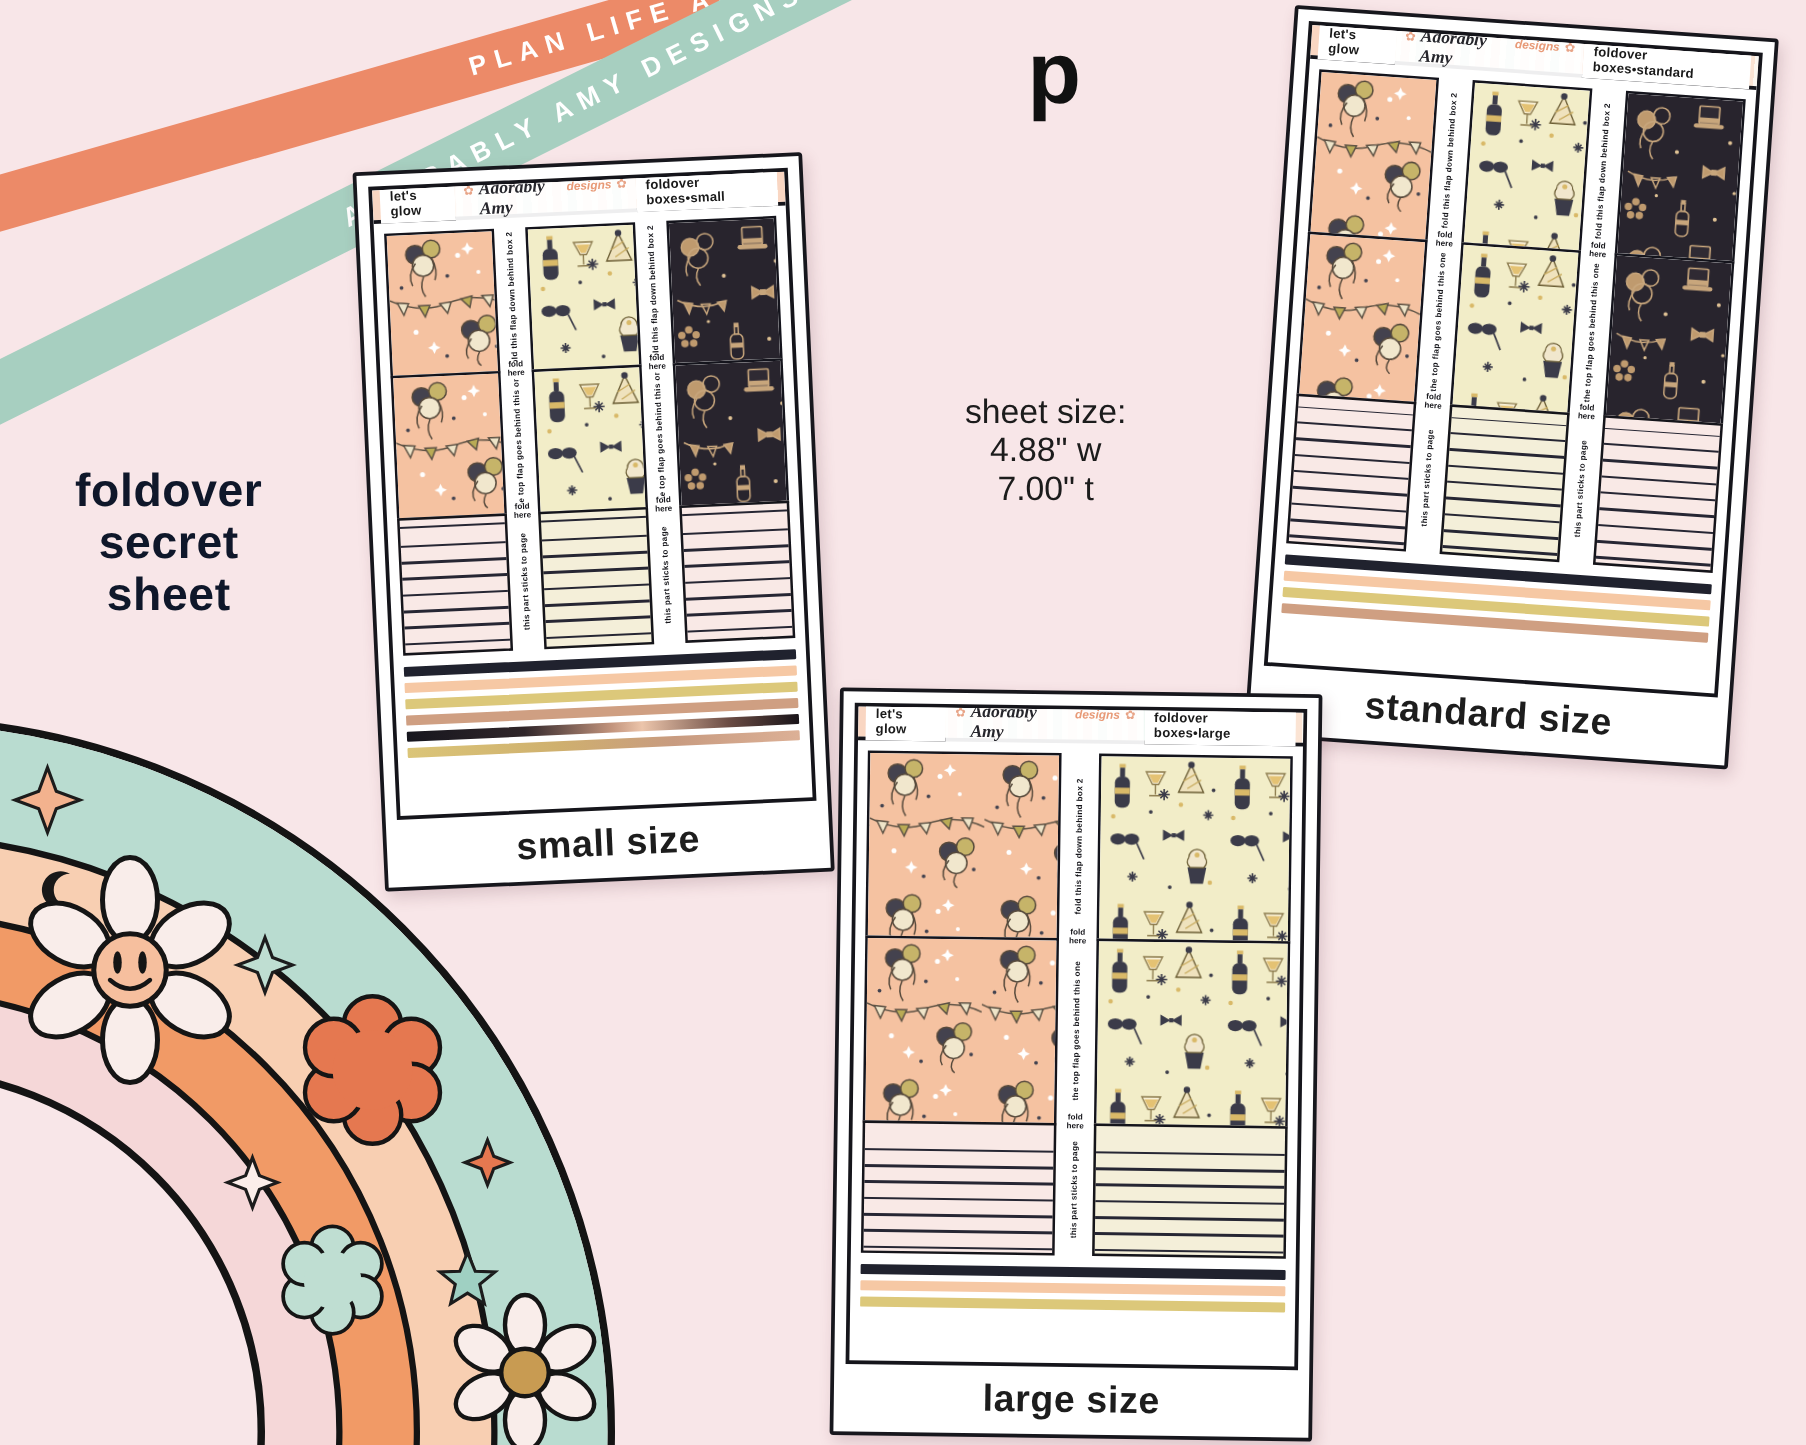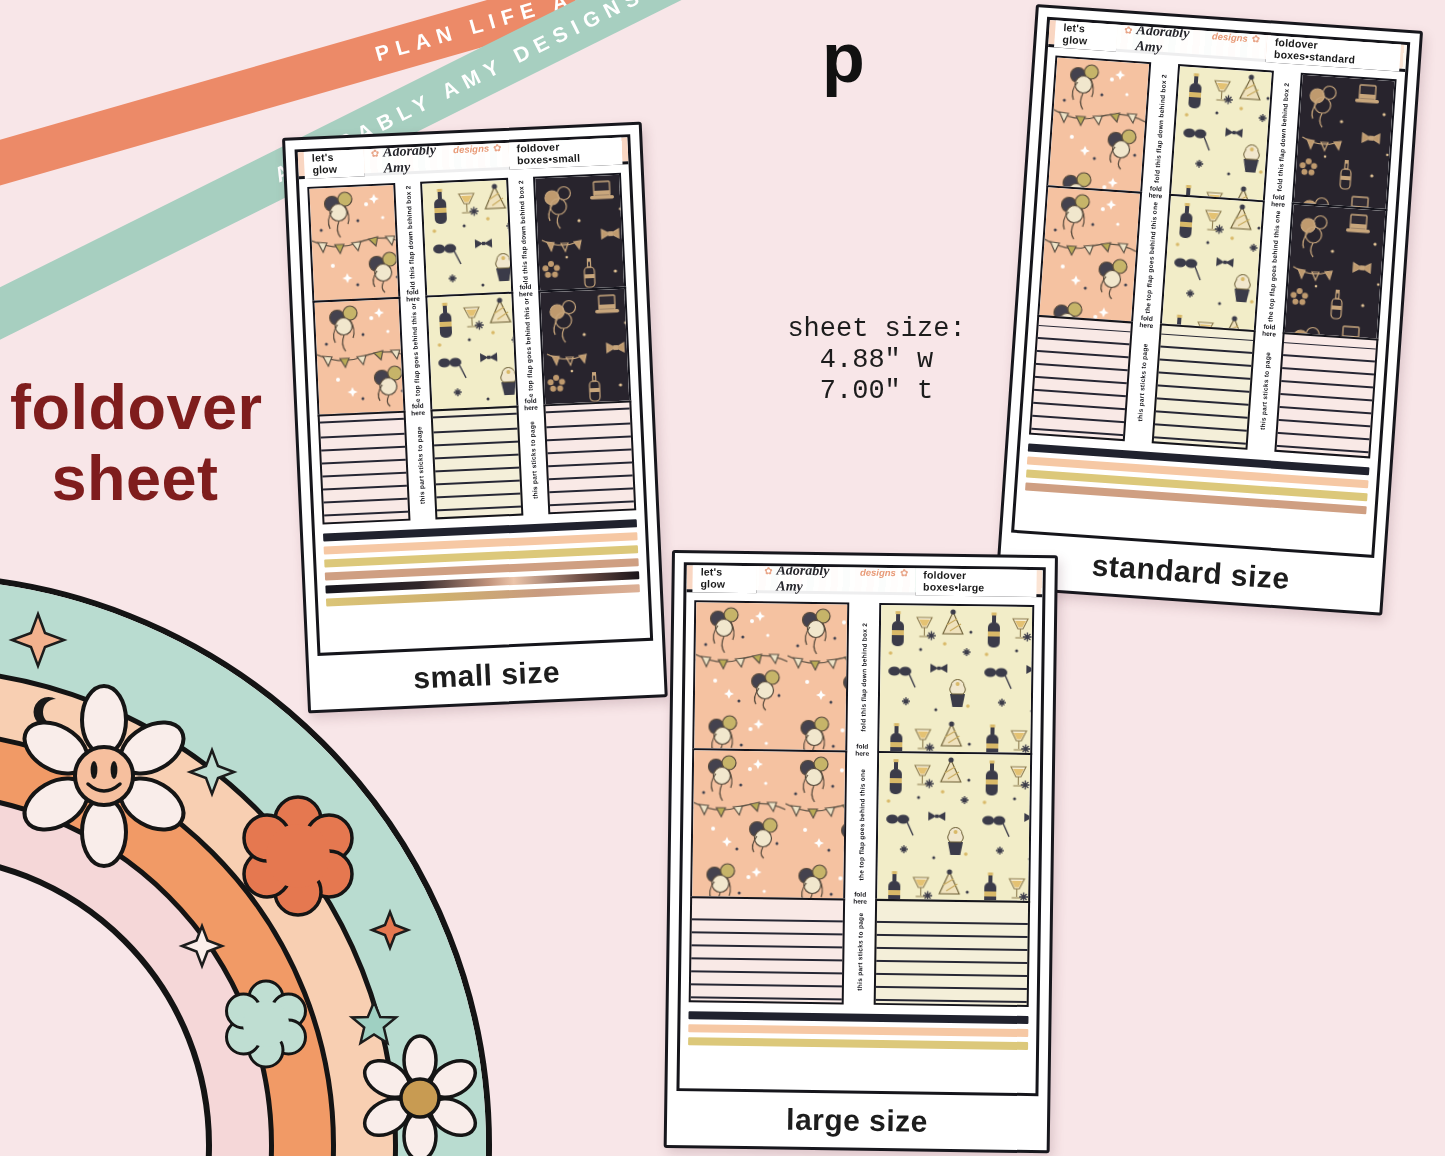--- a/index.html
+++ b/index.html
@@ -10,24 +10,24 @@
   
   .ribbon { position:absolute; white-space:nowrap; overflow:hidden; color:#fff; font-weight:700;
             letter-spacing:7px; font-size:21px; text-align:center; transform-origin:0 50%; z-index:1; }
   .ribbon-orange { left:-40px; top:152px; width:1650px; height:44px; line-height:44px;
                    background:#ec8a68; transform:rotate(-16deg); }
   .ribbon-teal { left:-40px; top:310px; width:1650px; height:47px; line-height:47px;
                  background:#a7cfc0; transform:rotate(-26.5deg); }
 
   
   .side-title { position:absolute; left:10px; top:372px; width:250px; text-align:center; z-index:5;
-                font-size:63px; font-weight:700; color:#7f1d1d; line-height:1.12; letter-spacing:0.5px; }
+                font-size:37px; font-weight:700; color:#0f172a; line-height:1.12; letter-spacing:0.5px; }
   .stray-p { position:absolute; left:822px; top:18px; font-size:70px; font-weight:700; color:#111; z-index:5; }
-  .size-note { position:absolute; left:764px; top:314px; width:225px; text-align:center; z-index:5;
-               font-size:27px; font-weight:500; color:#1c1c1c; line-height:1.15;font-family:Liberation Mono, monospace; }
+  .size-note { position:absolute; left:724px; top:314px; width:225px; text-align:center; z-index:5;
+               font-size:27px; font-weight:500; color:#1c1c1c; line-height:1.15; }
 
   
   .rainbow { position:absolute; left:0; top:0; width:1445px; height:1156px; z-index:1; pointer-events:none; }
 
   
   .sheet { position:absolute; background:#fff; border:3px solid #17171d; border-radius:3px;
            box-shadow:3px 5px 12px rgba(90,40,55,.18); transform-origin:top left; }
   .sheet-small    { left:282px;  top:138px; width:360px; height:576px; transform:rotate(-2.6deg); z-index:2; }
   .sheet-standard { left:1036px; top:4px;   width:388px; height:586px; transform:rotate(4deg);    z-index:3; }
   .sheet-large    { left:672px;  top:550px; width:386px; height:598px; transform:rotate(0.8deg);  z-index:4; }
@@ -314,20 +314,21 @@
         <ellipse cx="0" cy="38" rx="16" ry="24"></ellipse>
         <ellipse cx="-33" cy="19" rx="16" ry="24" transform="rotate(60 -33 19)"></ellipse>
         <ellipse cx="-33" cy="-19" rx="16" ry="24" transform="rotate(120 -33 -19)"></ellipse>
       </g>
       <circle cx="0" cy="0" r="19" fill="#c89b52" stroke="#151515" stroke-width="3.5"></circle>
     </g>
   </svg>
 
   <div class="side-title">
     <div>foldover</div>
+    <div>secret</div>
     <div>sheet</div>
   </div>
   <div class="stray-p">p</div>
   <div class="size-note">
     <div>sheet size:</div>
     <div>4.88" w</div>
     <div>7.00" t</div>
   </div>
 
   <div class="sheet sheet-small">

